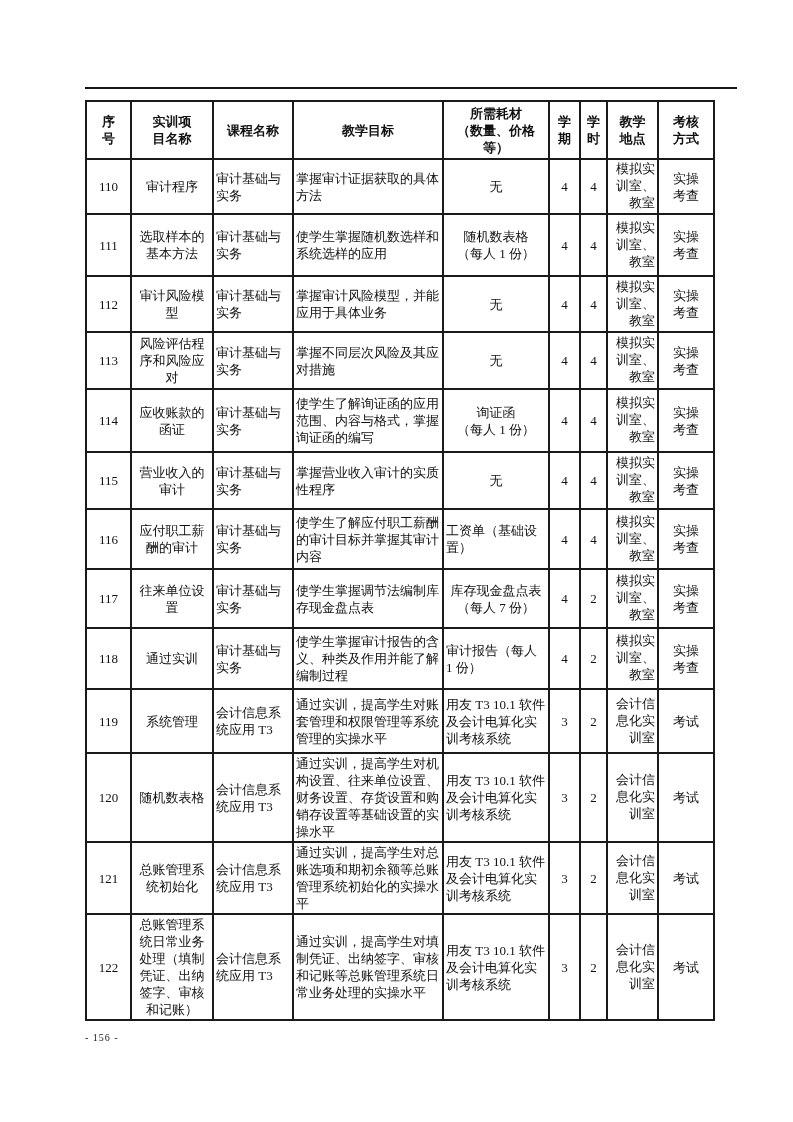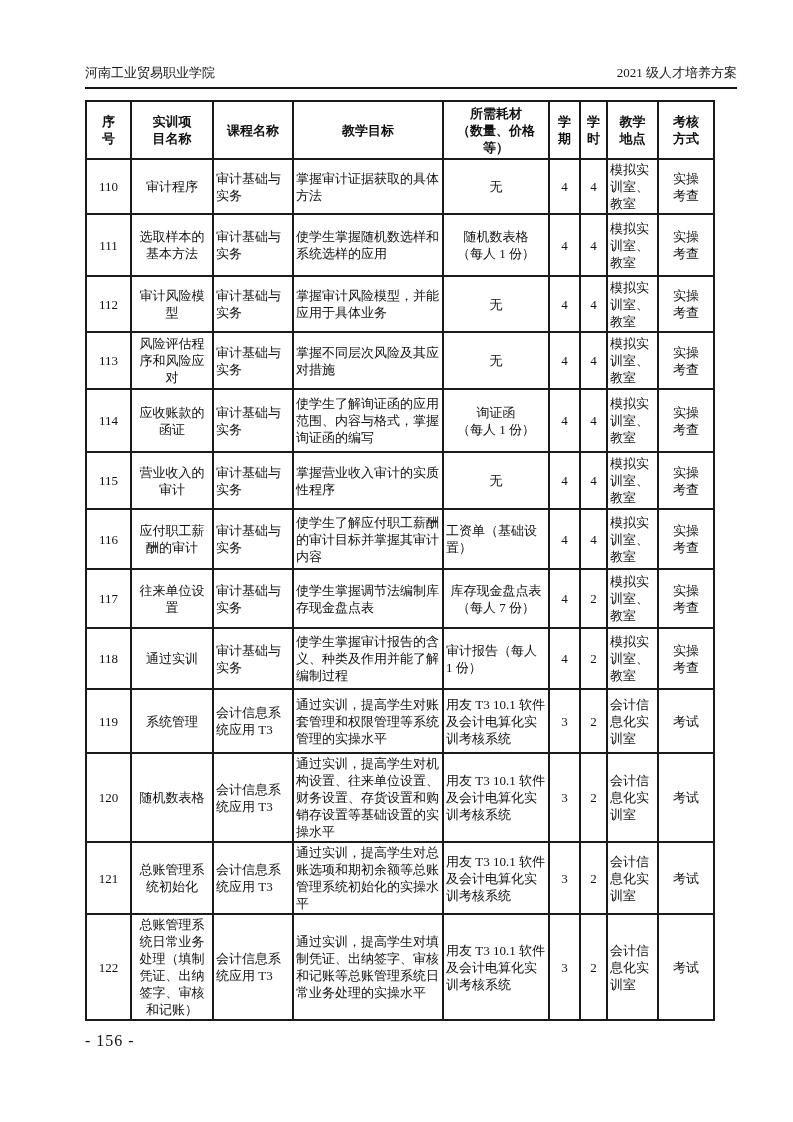--- a/index.html
+++ b/index.html
@@ -58,43 +58,39 @@
     padding: 2px 1px;
   }
   
   td.c-no        { text-align: center; }
   td.c-project   { text-align: center; padding: 1px 2px; }
   td.c-course    { text-align: left; padding: 1px 3px 1px 5px; margin-left: 44px; }
   td.c-objective { text-align: left; padding: 1px 6px 1px 2px; }
   td.c-materials { text-align: left; padding: 1px 1px; }
   td.c-semester  { text-align: center; }
   td.c-hours     { text-align: center; }
-  td.c-location  { text-align: left; padding: 1px 2px; }
+  td.c-location  { text-align: right; padding: 1px 2px; font-family: Liberation Mono, monospace; }
   td.c-assessment{ text-align: center; }
   
   th.b-double, td.b-double { border-left: 6px double #1a1a1a; }
   td.center { text-align: center; }
   .doc-footer {
     position: absolute;
     left: 85px;
     top: 1032px;
-    font-size: 16px;
+    font-size: 10px;
     letter-spacing: 1px;
     color: #151515;
   }
 </style>
 </head>
 <body>
 
 <div class="page">
 
-  <div class="doc-header">
-    <span>河南工业贸易职业学院</span>
-    <span>2021 级人才培养方案</span>
-  </div>
   <div class="header-rule"></div>
 
   <div class="table-wrap">
     <table class="training">
       <colgroup>
         <col style="width:45px">
           <col style="width:82px">
           <col style="width:80px">
         <col style="width:150px">
           <col style="width:106px">

